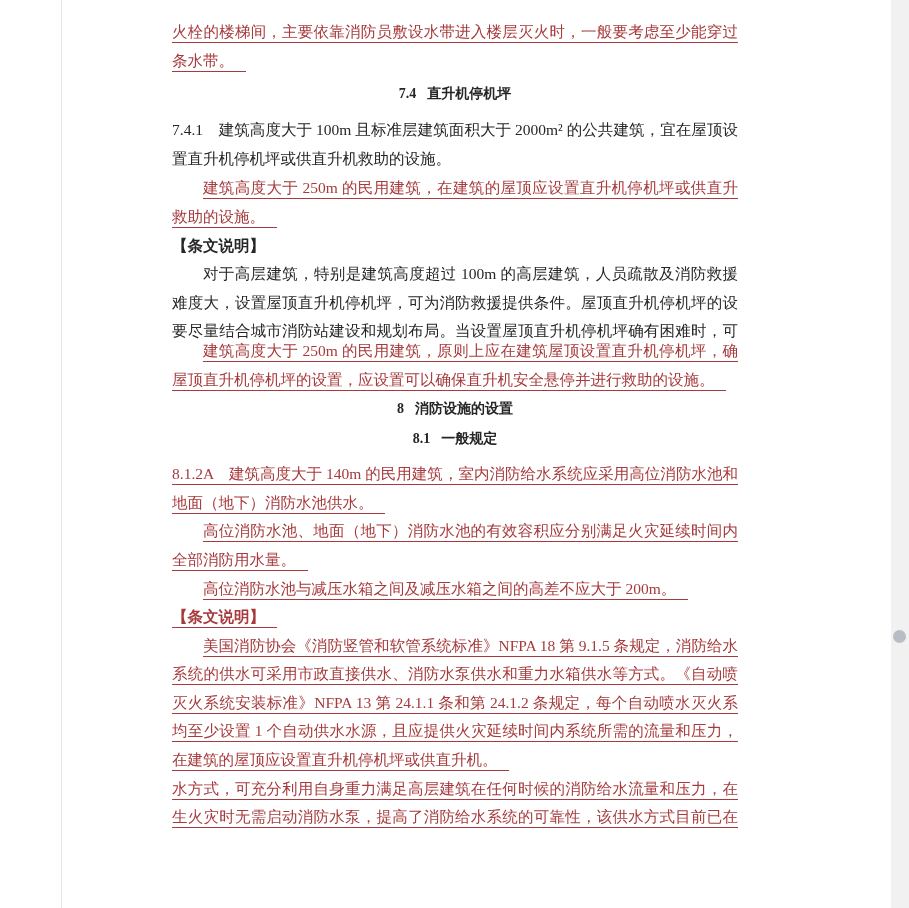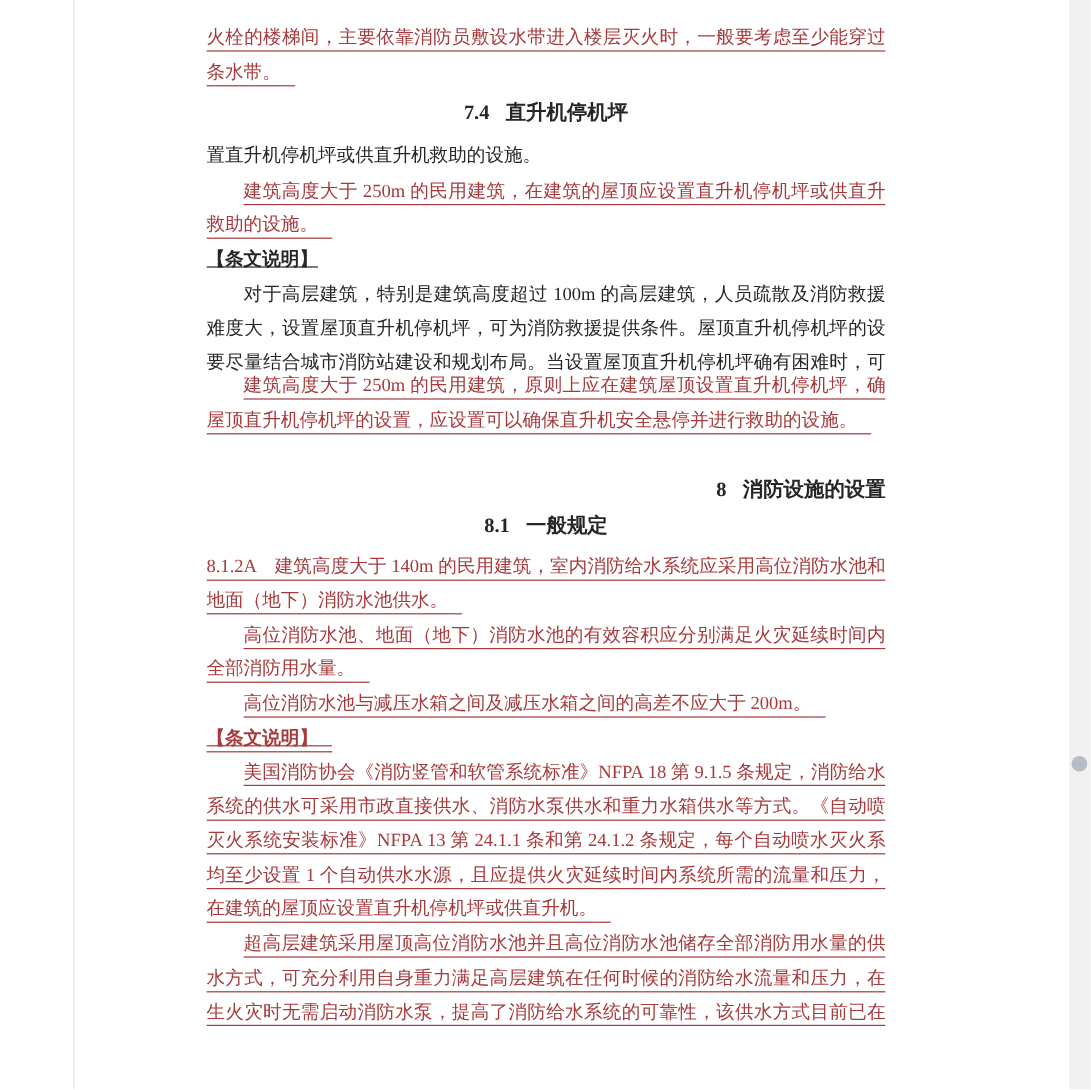--- a/index.html
+++ b/index.html
@@ -11,46 +11,47 @@
     font-family:"Liberation Serif","DejaVu Serif",serif;}
   .viewer{position:relative;width:909px;height:908px;background:var(--bg);}
   .page-edge{position:absolute;left:61px;top:0;width:1px;height:100%;background:var(--edge);}
   .content{position:absolute;left:172px;top:18px;width:566px;}
   .block{position:relative;}
   .para .line{height:28.6px;line-height:28.6px;font-size:15.5px;overflow:hidden;white-space:nowrap;}
   .para .line.just{text-align:justify;text-align-last:justify;white-space:normal;}
   .para .line.ind{text-indent:2em;}
   .para.black{color:var(--black);}
   .para.red{color:var(--red);}
-  .para.bold{font-weight:bold;text-decoration:underline;}
+  .para.bold{font-weight:bold;}
   .u{border-bottom:1.5px solid currentColor;padding-bottom:2px;}
-  .heading{text-align:center;font-weight:bold;font-size:17px;line-height:30px;height:30px;color:var(--black);}
+  .heading{text-align:center;font-weight:bold;font-size:14px;line-height:30px;height:30px;color:var(--black);}
   .heading .hnum{margin-right:0.8em;}
   
   .content > .block:nth-child(2){margin-top:4px;}
   .content > .block:nth-child(3){margin-top:7px;}
   .content > .block:nth-child(4){margin-top:1px;}
   .content > .block:nth-child(7){margin-top:-9px;}
-  .content > .block:nth-child(8){margin-top:27px;text-align:right;}
+  .content > .block:nth-child(8){}
   .content > .block:nth-child(10){margin-top:6px;}
   .scroll-track{position:absolute;right:0;top:0;width:18px;height:100%;background:var(--track);}
   .scroll-thumb{position:absolute;left:2px;top:630px;width:13px;height:13px;border-radius:50%;background:var(--thumb);}
 </style>
 </head>
 <body>
 
 <div class="viewer">
   <div class="page-edge"></div>
   <div class="content">
       <div class="block para red">
         <div class="line just"><span class="u">火栓的楼梯间，主要依靠消防员敷设水带进入楼层灭火时，一般要考虑至少能穿过 2</span></div>
         <div class="line"><span class="u">条水带。</span><span class="u">&nbsp;&nbsp;&nbsp;</span></div>
       </div>
       <div class="block heading"><span class="hnum">7.4</span><span>直升机停机坪</span></div>
       <div class="block para black">
+        <div class="line just"><span>7.4.1　建筑高度大于 100m 且标准层建筑面积大于 2000m² 的公共建筑，宜在屋顶设</span></div>
         <div class="line"><span>置直升机停机坪或供直升机救助的设施。</span></div>
       </div>
       <div class="block para red">
         <div class="line just ind"><span class="u">建筑高度大于 250m 的民用建筑，在建筑的屋顶应设置直升机停机坪或供直升机</span></div>
         <div class="line"><span class="u">救助的设施。</span><span class="u">&nbsp;&nbsp;&nbsp;</span></div>
       </div>
       <div class="block para black bold">
         <div class="line"><span>【条文说明】</span></div>
       </div>
       <div class="block para black">
@@ -79,21 +80,20 @@
         <div class="line"><span class="u">【条文说明】</span><span class="u">&nbsp;&nbsp;&nbsp;</span></div>
       </div>
       <div class="block para red">
         <div class="line just ind"><span class="u">美国消防协会《消防竖管和软管系统标准》NFPA 18 第 9.1.5 条规定，消防给水</span></div>
         <div class="line just"><span class="u">系统的供水可采用市政直接供水、消防水泵供水和重力水箱供水等方式。《自动喷水</span></div>
         <div class="line just"><span class="u">灭火系统安装标准》NFPA 13 第 24.1.1 条和第 24.1.2 条规定，每个自动喷水灭火系统</span></div>
         <div class="line just"><span class="u">均至少设置 1 个自动供水水源，且应提供火灾延续时间内系统所需的流量和压力，该</span></div>
         <div class="line"><span class="u">在建筑的屋顶应设置直升机停机坪或供直升机。</span><span class="u">&nbsp;&nbsp;&nbsp;</span></div>
       </div>
       <div class="block para red">
-        <div class="line just ind"><span class="u">超高层建筑采用屋顶高位消防水池并且高位消防水池储存全部消防用水量的供</span></div>
         <div class="line just"><span class="u">水方式，可充分利用自身重力满足高层建筑在任何时候的消防给水流量和压力，在发</span></div>
         <div class="line just"><span class="u">生火灾时无需启动消防水泵，提高了消防给水系统的可靠性，该供水方式目前已在广</span></div>
       </div>
     </div>
   <div class="scroll-track">
     <div class="scroll-thumb"></div>
   </div>
 </div>
 
 </body></html>

